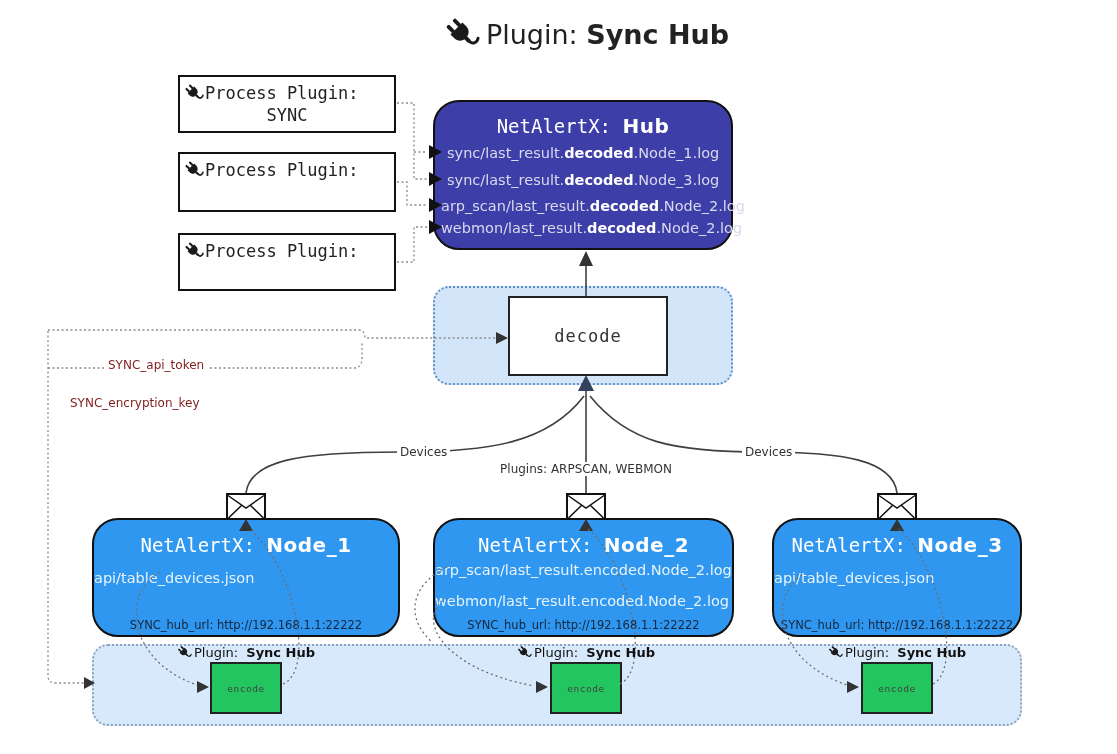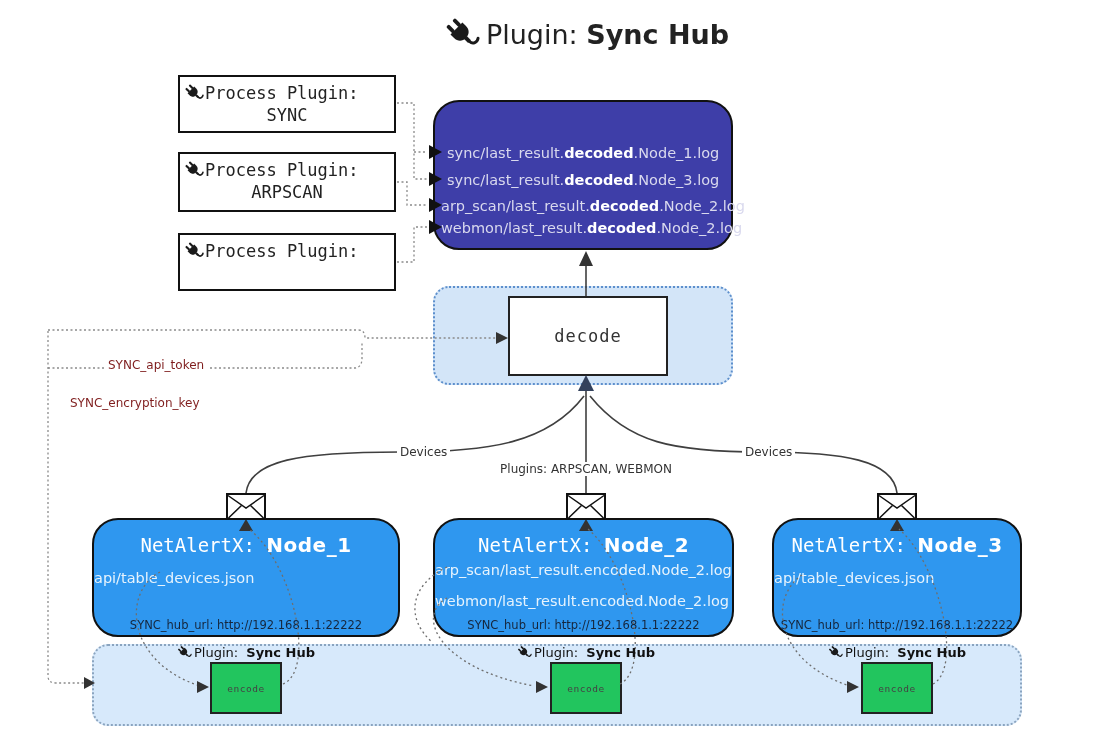--- a/index.html
+++ b/index.html
@@ -103,32 +103,32 @@
     </div>
     <div class="row2">SYNC</div>
   </div>
   <div class="abs pbox" style="top:152px;height:60px;">
     <div class="row1">
       <svg class="plug-sm">
           <use href="#plug"></use>
         </svg>
       <span>Process Plugin:</span>
     </div>
-    <div class="row2">ARPSCAN</div>
   </div>
   <div class="abs pbox" style="top:233px;height:58px;">
     <div class="row1">
       <svg class="plug-sm">
           <use href="#plug"></use>
         </svg>
       <span>Process Plugin:</span>
     </div>
   </div>
 
   <div class="abs hub">
+    <div class="hub-title"><span>NetAlertX:</span> <b>Hub</b></div>
     <div class="hub-line" style="top:43px;"><span>sync/last_result.</span><b>decoded</b><span>.Node_1.log</span></div>
     <div class="hub-line" style="top:70px;"><span>sync/last_result.</span><b>decoded</b><span>.Node_3.log</span></div>
     <div class="hub-line" style="top:96px;left:6px;"><span>arp_scan/last_result.</span><b>decoded</b><span>.Node_2.log</span></div>
     <div class="hub-line" style="top:118px;left:6px;"><span>webmon/last_result.</span><b>decoded</b><span>.Node_2.log</span></div>
   </div>
 
   <div class="abs dec-wrap"></div>
   <div class="abs dec-box">decode</div>
 
   <div class="abs linelabel z6" style="left:104px;top:321px;">SYNC_api_token</div>

